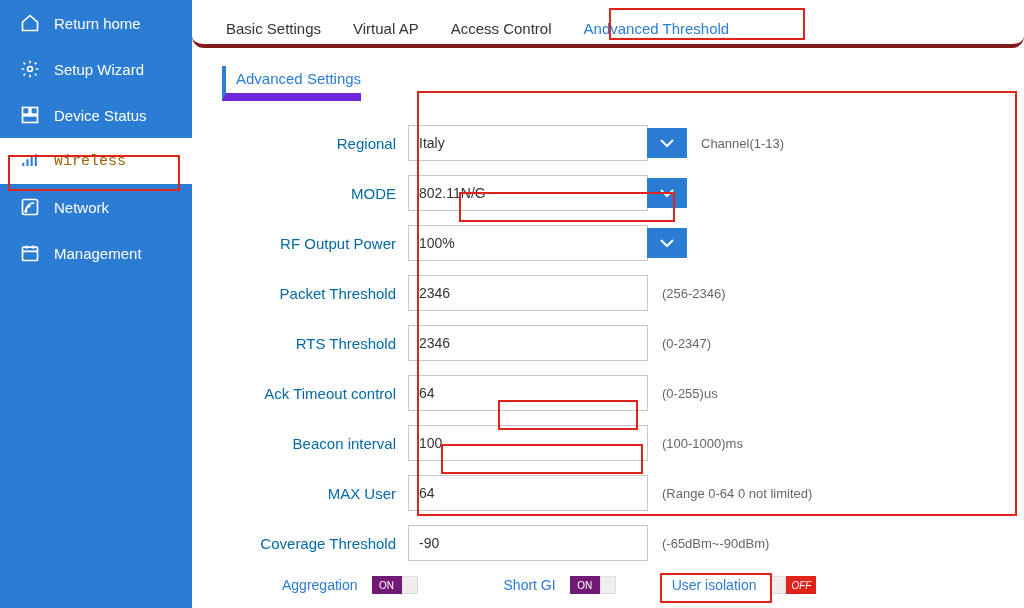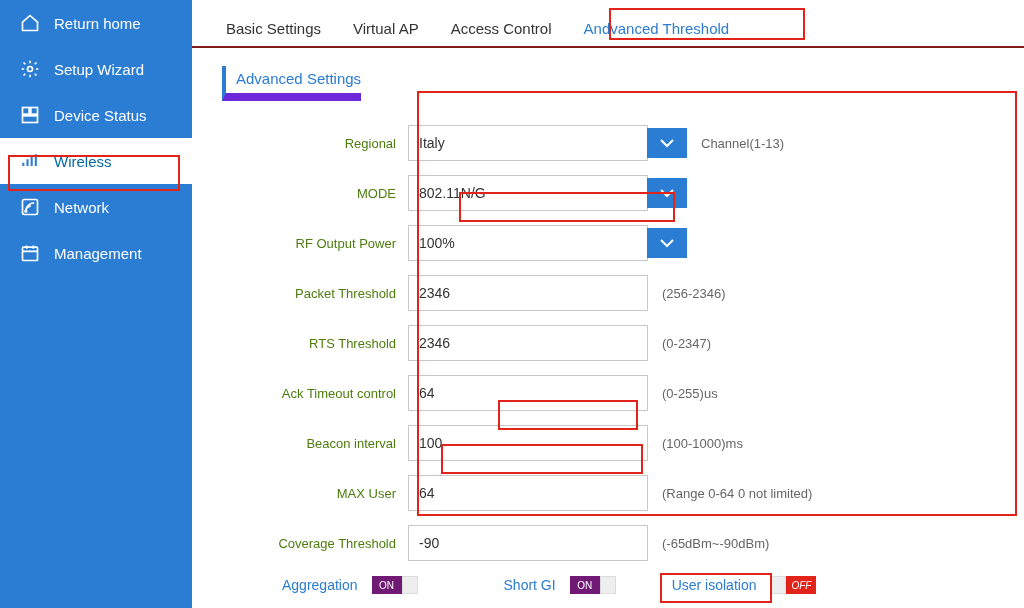--- a/index.html
+++ b/index.html
@@ -1,40 +1,40 @@
 <!DOCTYPE html>
 <html><head>
 <meta charset="utf-8">
 <style>
   * { box-sizing: border-box; margin: 0; padding: 0; }
   body { font-family: Arial, sans-serif; font-size: 14px; background: #fff; width: 1024px; height: 608px; overflow: hidden; }
   .layout { display: flex; height: 608px; }
   .sidebar { width: 192px; background: #2b7cd3; color: #fff; padding-top: 0; }
   .sidebar-item { display: flex; align-items: center; gap: 14px; padding: 12px 18px 12px 20px; cursor: pointer; font-size: 15px; height: 46px; }
-  .sidebar-item.active { background: #fff; color: #0369a1; }
+  .sidebar-item.active { background: #fff; color: #a16207; font-family: Liberation Mono, monospace; }
   .sidebar-item .icon { width: 20px; height: 20px; display: inline-flex; align-items: center; justify-content: center; }
   .sidebar-item .icon svg { width: 20px; height: 20px; }
   .sidebar-item.active .icon svg path,
   .sidebar-item.active .icon svg rect,
   .sidebar-item.active .icon svg polyline,
   .sidebar-item.active .icon svg circle { stroke: #2b7cd3; }
   .sidebar-item:not(.active) .icon svg path,
   .sidebar-item:not(.active) .icon svg rect,
   .sidebar-item:not(.active) .icon svg polyline,
   .sidebar-item:not(.active) .icon svg circle { stroke: #fff; }
   .red-box { border: 2px solid #e2231a; position: absolute; pointer-events: none; }
   .content { flex: 1; padding: 0; position: relative; }
-  .tabs { display: flex; gap: 24px; padding: 16px 0 0 30px; border-bottom: 2px solid #7f1d1d; height: 48px; }
+  .tabs { display: flex; gap: 24px; padding: 16px 0 0 30px; border-bottom: 4px solid #7f1d1d; height: 48px; border-radius: 12px; }
   .tab { padding: 4px 4px 14px 4px; font-size: 15px; color: #333; cursor: pointer; }
   .tab.active { color: #2b7cd3; }
   .page-title-wrap { padding: 18px 0 0 30px; }
   .page-title { color: #2b7cd3; border-left: 4px solid #2b7cd3; padding: 4px 0 4px 10px; font-size: 15px; display: inline-block; border-bottom: 8px solid #6d28d9; padding-bottom: 6px; }
   .form-area { margin: 10px 0 0 30px; padding: 14px 16px 30px 16px; position: relative; }
   .form-row { display: flex; align-items: center; margin-bottom: 14px; }
-  .form-row .lbl { width: 170px; text-align: right; color: #4d7c0f; font-size: 13px; padding-right: 12px; }
+  .form-row .lbl { width: 170px; text-align: right; color: #0369a1; font-size: 15px; padding-right: 12px; }
   .form-row .fld { display: flex; align-items: center; }
   .txt { border: 1px solid #c8c8c8; height: 36px; padding: 0 10px; font-size: 14px; color: #333; width: 240px; }
   .txt.dd { width: 240px; }
   .dd-btn { width: 40px; height: 30px; background: #2b7cd3; display: inline-flex; align-items: center; justify-content: center; margin-left: -1px; cursor: pointer; }
   .dd-btn svg { width: 16px; height: 10px; }
   .hint { font-size: 13px; color: #666; margin-left: 14px; }
   .toggles-row { display: flex; align-items: center; gap: 8px; margin-top: 4px; margin-left: 44px; }
   .tg-lbl { color: #2b7cd3; font-size: 14px; margin-right: 6px; }
   .tg { display: inline-flex; align-items: center; width: 46px; height: 20px; position: relative; }
   .tg .pill { width: 30px; height: 18px; font-size: 10px; color: #fff; display: inline-flex; align-items: center; justify-content: center; }

